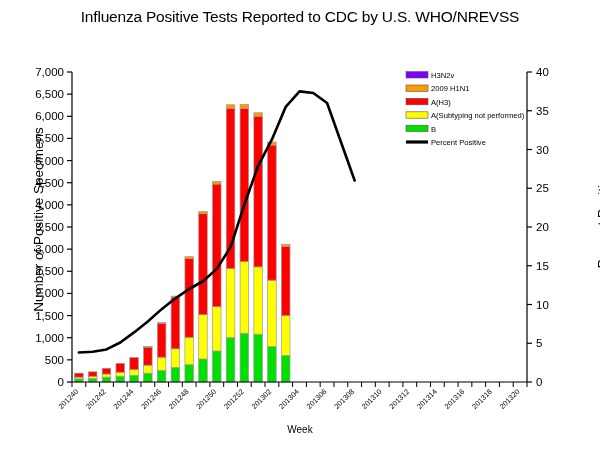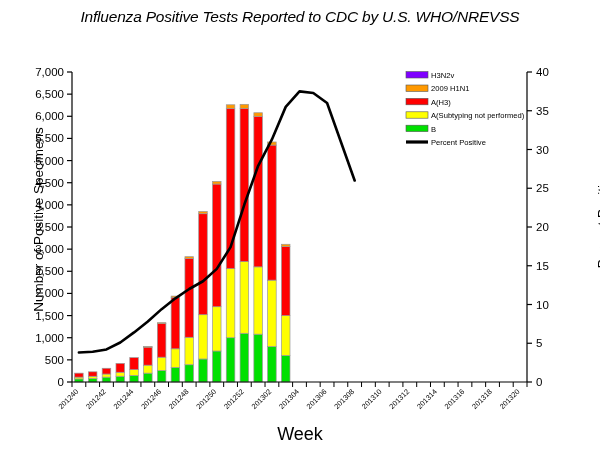--- a/index.html
+++ b/index.html
@@ -6,30 +6,30 @@
   body{
     width:600px;height:450px;background:#ffffff;
     font-family:"Liberation Sans", sans-serif;
     color:#000;overflow:hidden;position:relative;
   }
   #chart-root{position:absolute;left:0;top:0;width:600px;height:450px;}
   .title{
     position:absolute;left:0;top:6px;width:600px;text-align:center;
     font-size:15.5px;line-height:21px;letter-spacing:-0.2px;
   }
-  .title div{white-space:nowrap;font-style:italic;}
+  .title div{white-space:nowrap;}
   svg{position:absolute;left:0;top:0;}
   .ylab-left,.ylab-right{
     position:absolute;font-size:13.5px;white-space:nowrap;
     transform-origin:50% 50%;
   }
   .ylab-left{left:-72px;top:212px;width:220px;text-align:center;transform:rotate(-90deg);}
   .ylab-right{left:492px;top:212px;width:220px;text-align:center;transform:rotate(-90deg);}
   .xlab{
-    position:absolute;left:0;top:424px;width:600px;text-align:center;font-size:18px;
+    position:absolute;left:0;top:424px;width:600px;text-align:center;font-size:10px;
   }
   .tickText{font-size:11.5px;font-family:"Liberation Sans",sans-serif;fill:#000;}
   .xtickText{font-size:7.4px;font-family:"Liberation Sans",sans-serif;fill:#000;}
   .legendText{font-size:7.6px;font-family:"Liberation Sans",sans-serif;fill:#000;}
 </style>
 </head>
 <body>
 
 <div id="chart-root">
 

